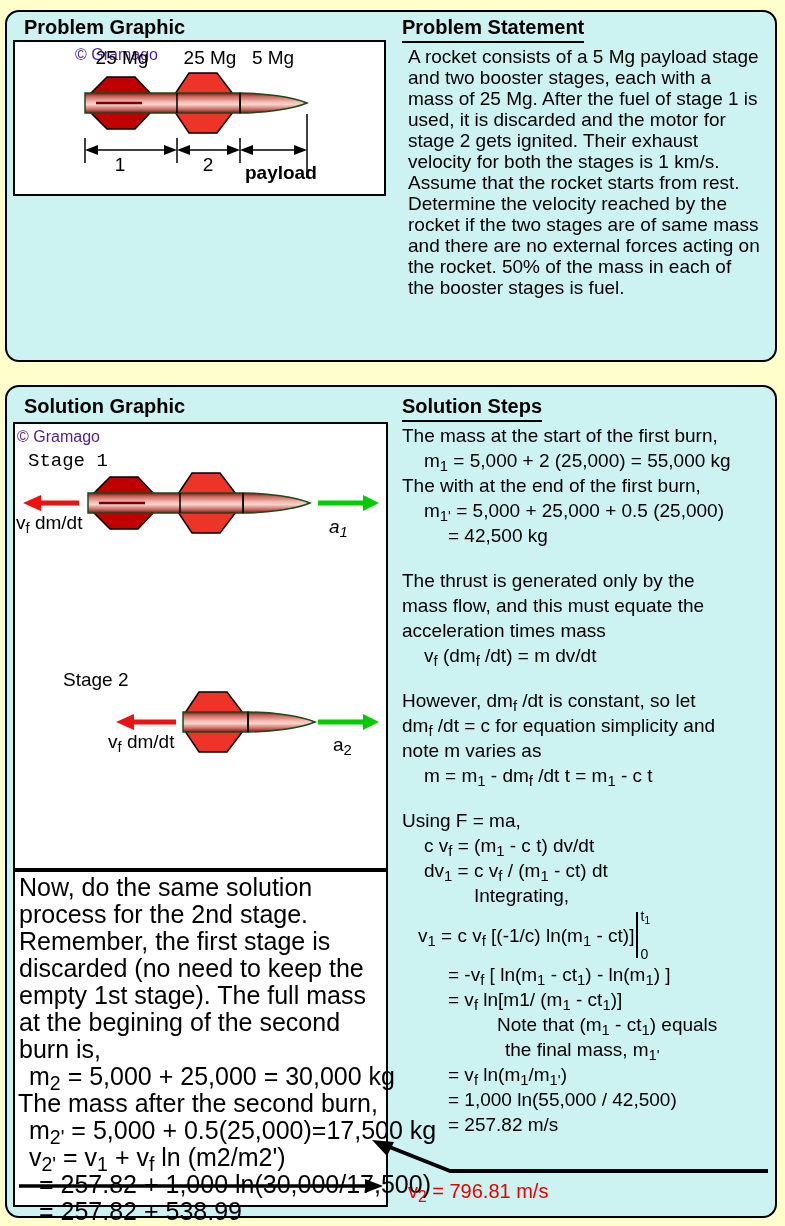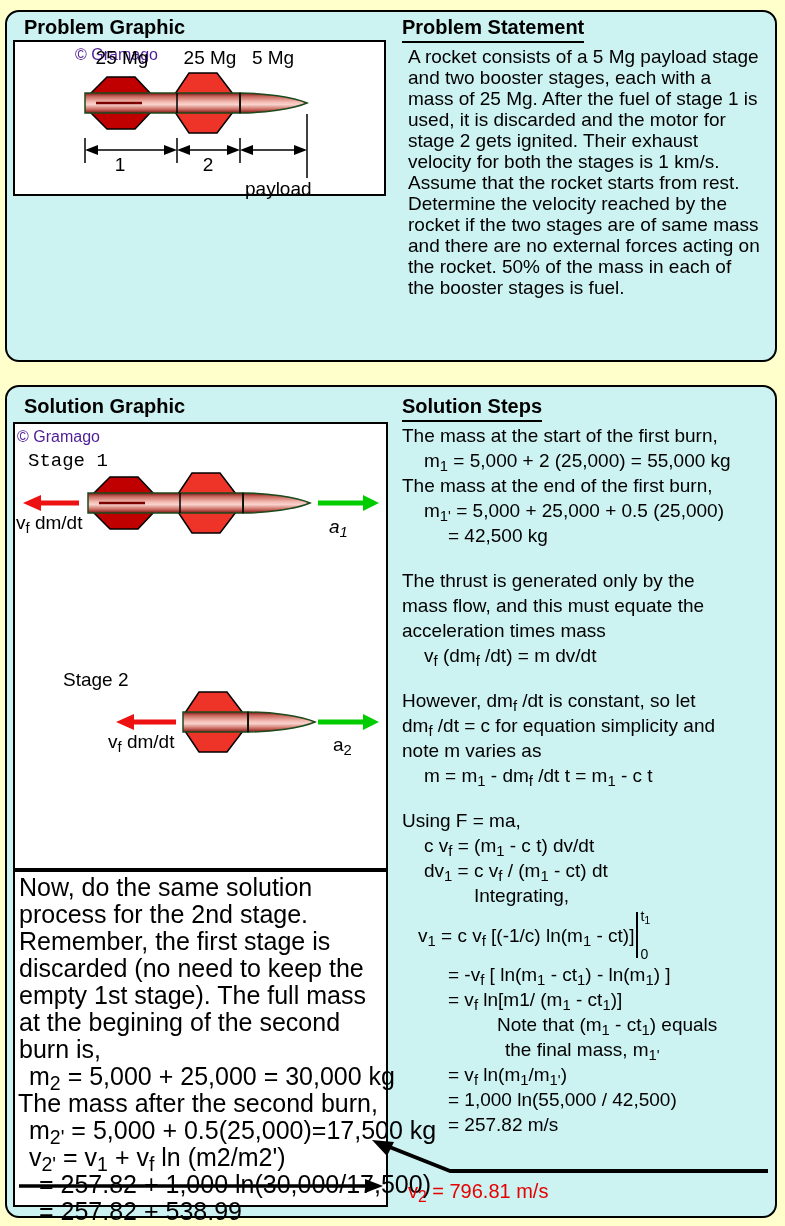--- a/index.html
+++ b/index.html
@@ -97,21 +97,21 @@
       <polygon points="225,108 212,103 212,113"></polygon>
       <line x1="237" y1="108" x2="280" y2="108" stroke="#000" stroke-width="1.5"></line>
       <polygon points="225,108 238,103 238,113"></polygon>
       <polygon points="292,108 279,103 279,113"></polygon>
     </svg>
     <div class="glabel center" style="left:77px;top:5px;width:60px;">25 Mg</div>
     <div class="glabel center" style="left:165px;top:5px;width:60px;">25 Mg</div>
     <div class="glabel center" style="left:233px;top:5px;width:50px;">5 Mg</div>
     <div class="glabel center" style="left:75px;top:112px;width:60px;">1</div>
     <div class="glabel center" style="left:163px;top:112px;width:60px;">2</div>
-    <div class="glabel center" style="left:230px;top:136px;width:64px;">payload</div>
+    <div class="glabel center" style="left:230px;top:120px;width:64px;font-weight:bold;">payload</div>
   </div>
 
   <div class="panel-title underlined" style="left:395px;top:4px;text-align:center;">Problem Statement</div>
   <div id="problem-text">A rocket consists of a 5 Mg payload stage and two booster stages, each with a mass of 25 Mg. After the fuel of stage 1 is used, it is discarded and the motor for stage 2 gets ignited. Their exhaust velocity for both the stages is 1 km/s. Assume that the rocket starts from rest. Determine the velocity reached by the rocket if the two stages are of same mass and there are no external forces acting on the rocket. 50% of the mass in each of the booster stages is fuel.</div>
 </div>
 
 <div class="panel" id="panel-solution">
   <div class="panel-title" style="left:17px;top:8px;">Solution Graphic</div>
 
   <div class="whitebox" id="solution-box">
@@ -156,21 +156,21 @@
       <polygon points="366,8 348,1 348,15"></polygon>
     </svg>
   </div>
 
   <div class="panel-title underlined" style="left:395px;top:8px;">Solution Steps</div>
 
   <div id="steps">
     <div class="block">
       <div class="ln">The mass at the start of the first burn,</div>
       <div class="ln i1">m<sub>1</sub> = 5,000 + 2 (25,000) = 55,000 kg</div>
-      <div class="ln">The mass at the end of the first burn,</div>
+      <div class="ln">The with at the end of the first burn,</div>
       <div class="ln i1">m<sub>1'</sub> = 5,000 + 25,000 + 0.5 (25,000)</div>
       <div class="ln i2">= 42,500 kg</div>
     </div>
     <div class="block">
       <div class="ln">The thrust is generated only by the</div>
       <div class="ln">mass flow, and this must equate the</div>
       <div class="ln">acceleration times mass</div>
       <div class="ln i1">v<sub>f</sub> (dm<sub>f</sub> /dt) = m dv/dt</div>
     </div>
     <div class="block">

